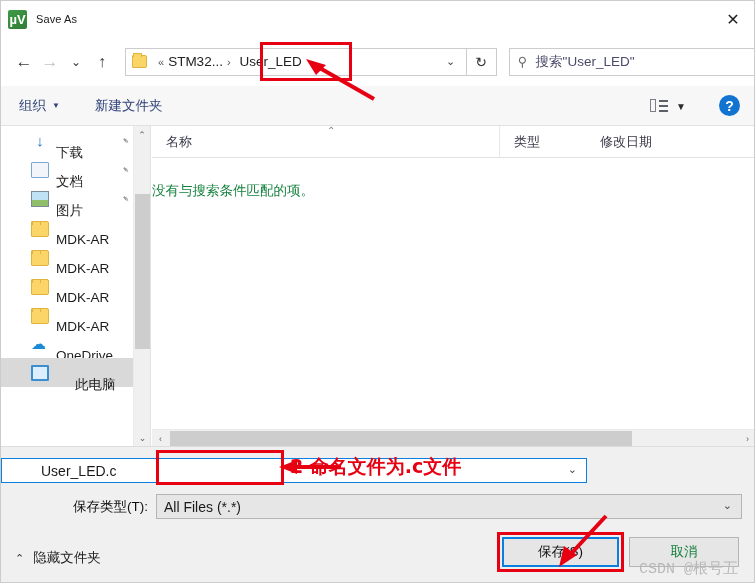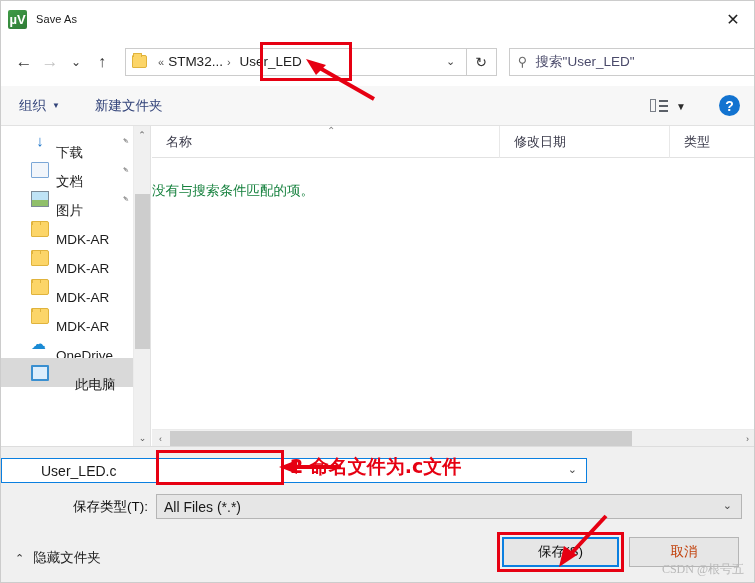--- a/index.html
+++ b/index.html
@@ -274,39 +274,39 @@
 
   #save-btn {
     position: absolute; left: 501px; top: 536px; width: 117px; height: 30px;
     background: #e6e6e6; border: 2px solid #0a7fe0;
     font-size: 13.5px; color: #111; display: flex;
     align-items: center; justify-content: center; cursor: pointer;
   }
   #cancel-btn {
     position: absolute; left: 628px; top: 536px; width: 110px; height: 30px;
     background: #e6e6e6; border: 1px solid #b5b5b5;
-    font-size: 13.5px; color: #c2410c; display: flex;
+    font-size: 13.5px; color: #15803d; display: flex;
     align-items: center; justify-content: center; cursor: pointer;
   }
 
   
   .ann-box {
     position: absolute; border: 3px solid #e60012; pointer-events: none;
   }
   .ann-text {
     position: absolute; color: #e60012; font-weight: bold;
     font-family: "DejaVu Sans", "Liberation Sans", sans-serif;
     white-space: nowrap; pointer-events: none;
   }
   .ann-svg { position: absolute; left: 0; top: 0; pointer-events: none; }
 
   #watermark {
-    position: absolute; right: 10px; bottom: 4px;
-    font-size: 12px; color: #b8b8b8; pointer-events: none;
-    font-family: Liberation Serif, serif;
+    position: absolute; right: 16px; bottom: 4px;
+    font-size: 15px; color: #b8b8b8; pointer-events: none;
+    font-family: Liberation Mono, monospace;
   }
 </style>
 </head>
 <body>
 
 <div id="dialog">
 
   <div id="titlebar">
     <div id="app-icon">
       <span class="glyph">µV</span>
@@ -405,22 +405,22 @@
       <div class="arrow down">⌄</div>
     </div>
   </div>
 
   <div id="filelist">
     <div id="col-headers">
       <div class="col" id="col-name">
         <span>名称</span>
         <span id="sort-caret">⌃</span>
       </div>
+      <div class="col" id="col-type">类型</div>
       <div class="col" id="col-date">修改日期</div>
-      <div class="col" id="col-type">类型</div>
     </div>
     <div id="empty-msg">没有与搜索条件匹配的项。</div>
     <div id="hscroll">
       <div class="harrow left">‹</div>
       <div id="h-thumb"></div>
       <div class="harrow right">›</div>
     </div>
   </div>
 
   <div id="bottom">

